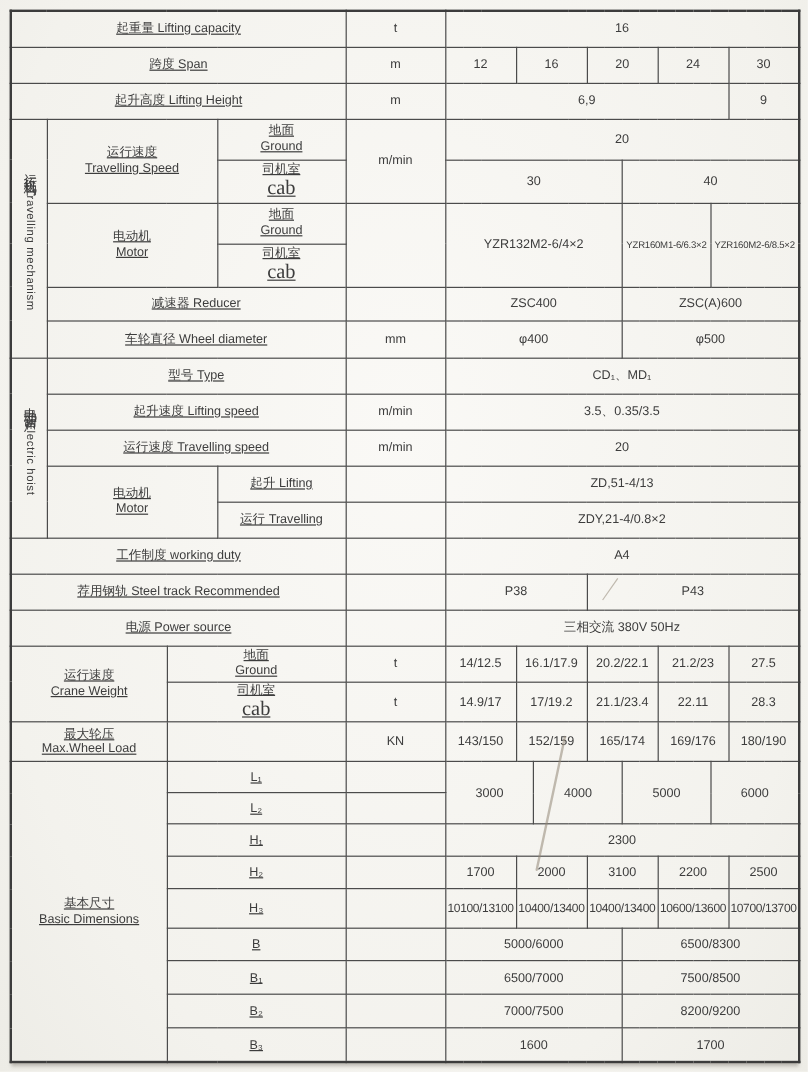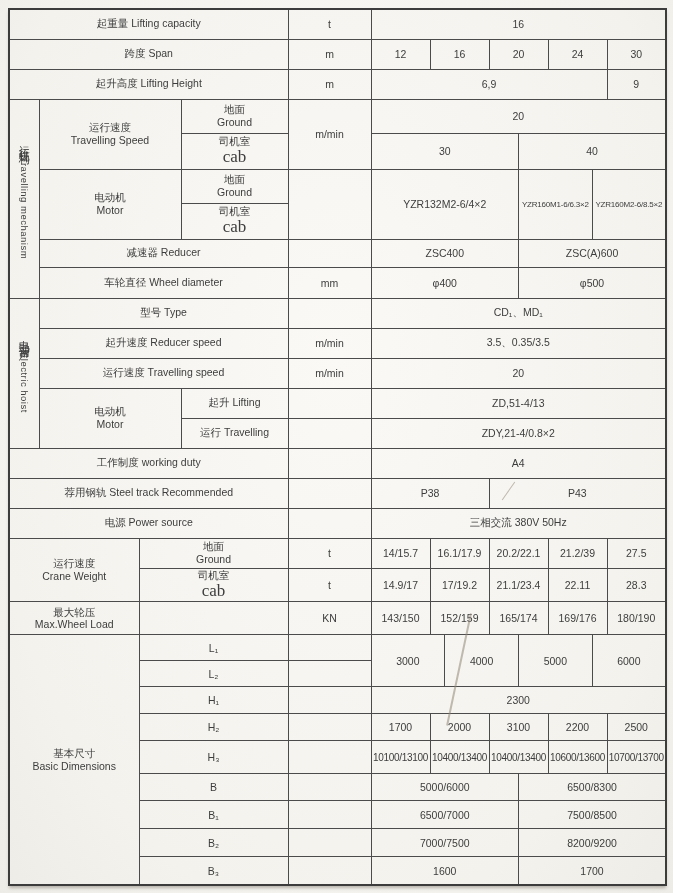--- a/index.html
+++ b/index.html
@@ -22,21 +22,21 @@
   }
   td{
     border:1px solid #4b4b4b;
     text-align:center;
     vertical-align:middle;
     padding:0 1px;
     font-size:10.5px;
     overflow:hidden;
     white-space:nowrap;
   }
-  td.lbl{font-size:10.5px;}
+  td.lbl{font-size:10.5px;text-decoration:underline;}
   td.val{font-size:10.5px;}
   td.sm{font-size:8px;letter-spacing:-.2px;margin-top:20px;}
   td.h3s{font-size:10px;letter-spacing:-.3px;padding:0;}
   .two span{display:block;line-height:1.2;}
   .cabf{font-family:"Liberation Serif","DejaVu Serif",serif;font-size:17px;line-height:1;}
   td.grp{padding:2px 0;}
   .vtxt{
     display:inline-block;
     writing-mode:vertical-rl;
     text-orientation:mixed;
@@ -181,21 +181,21 @@
         <span class="zh">电动葫芦</span>
         <span class="en">Electric hoist</span>
       </div>
     </td>
     <td class="lbl" colspan="3">型号 Type</td>
     <td></td>
     <td class="val" colspan="20">CD₁、MD₁</td>
   </tr>
 
   <tr class="h30">
-    <td class="lbl" colspan="3">起升速度 Reducer speed</td>
+    <td class="lbl" colspan="3">起升速度 Lifting speed</td>
     <td>m/min</td>
     <td class="val" colspan="20">3.5、0.35/3.5</td>
   </tr>
 
   <tr class="h30">
     <td class="lbl" colspan="3">运行速度 Travelling speed</td>
     <td>m/min</td>
     <td class="val" colspan="20">20</td>
   </tr>
 
@@ -237,24 +237,24 @@
   <tr class="h30">
     <td class="lbl two" colspan="2" rowspan="2">
       <span>运行速度</span>
       <span>Crane Weight</span>
     </td>
     <td class="lbl two" colspan="2">
       <span>地面</span>
       <span>Ground</span>
     </td>
     <td>t</td>
-    <td class="val" colspan="4">14/15.7</td>
+    <td class="val" colspan="4">14/12.5</td>
     <td class="val" colspan="4">16.1/17.9</td>
     <td class="val" colspan="4">20.2/22.1</td>
-    <td class="val" colspan="4">21.2/39</td>
+    <td class="val" colspan="4">21.2/23</td>
     <td class="val" colspan="4">27.5</td>
   </tr>
 
   <tr class="h31">
     <td class="lbl two" colspan="2">
       <span>司机室</span>
       <span class="cabf">cab</span>
     </td>
     <td>t</td>
     <td class="val" colspan="4">14.9/17</td>

